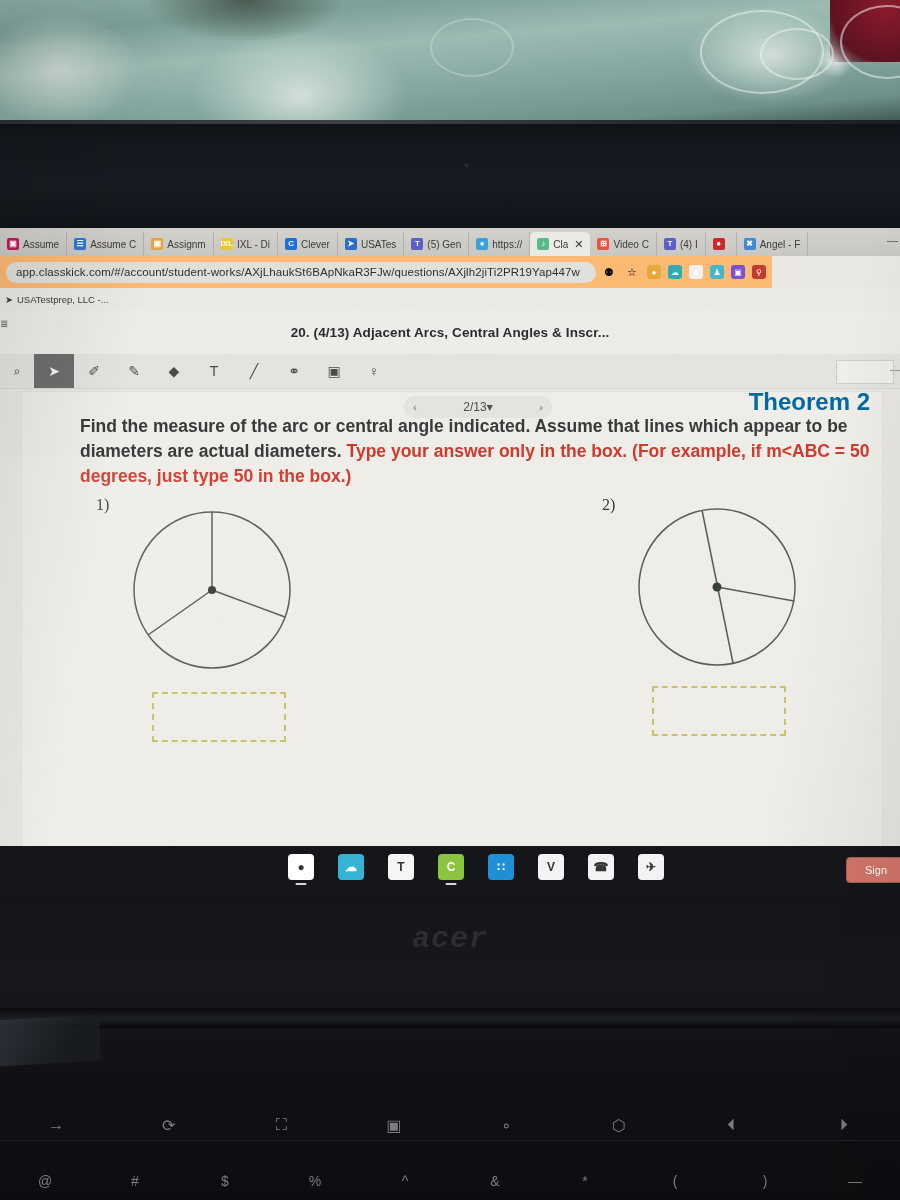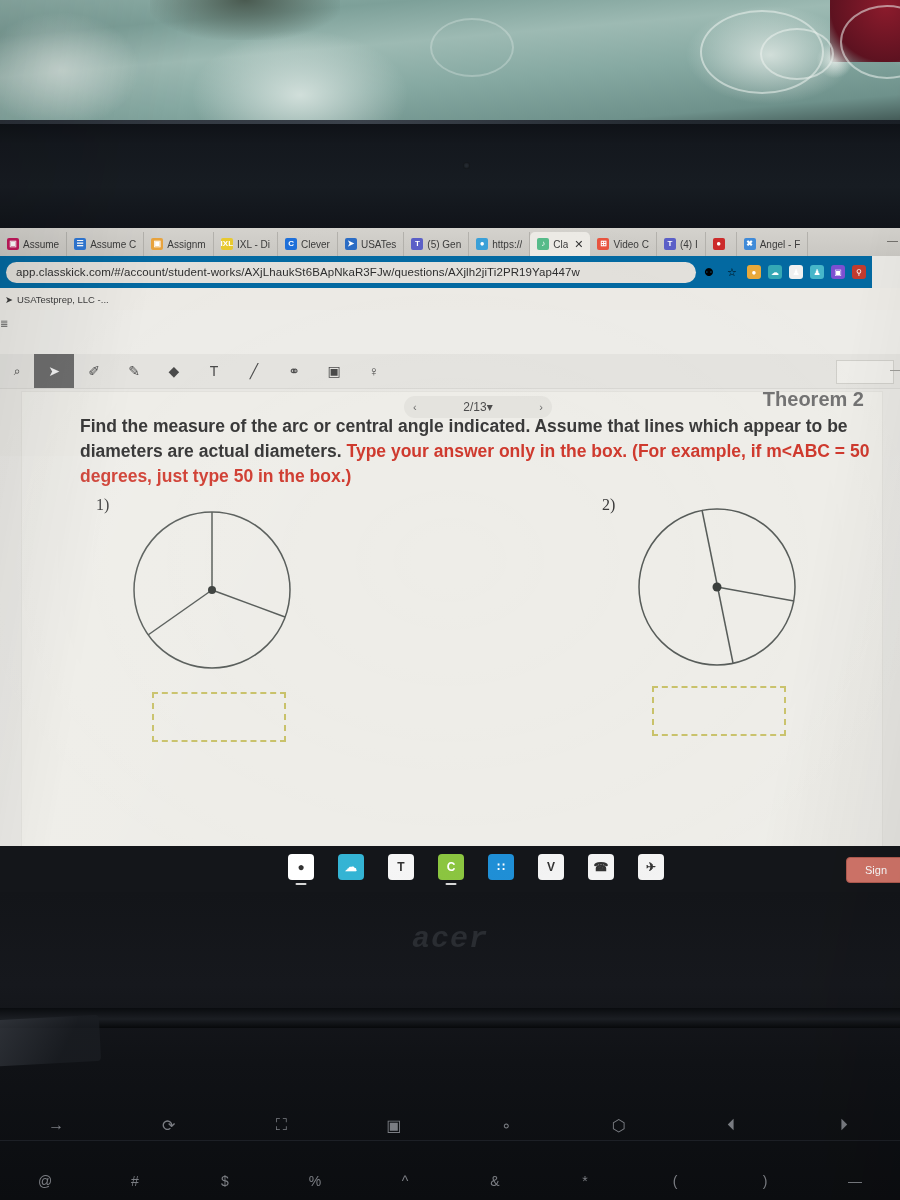--- a/index.html
+++ b/index.html
@@ -41,21 +41,21 @@
     max-width:76px;overflow:hidden;font-size:10px;color:#3b3b3b;white-space:nowrap;
     border-right:1px solid #b3b1ac;}
   .tab.active{background:#eceae5;border-radius:5px 5px 0 0;border-right:none;}
   .tab .favi{width:16px;height:12px;flex:0 0 12px;border-radius:2px;font-size:8px;color:#fff;
     display:flex;align-items:center;justify-content:center;font-weight:bold;line-height:1;}
   .tab .tlabel{overflow:hidden;text-overflow:clip;}
   .tab .xbtn{font-size:11px;color:#333;margin-left:2px;}
   .winmin{position:absolute;right:2px;top:6px;font-size:11px;color:#55534f;}
 
   
-  .urlrow{position:absolute;left:0;top:28px;width:872px;height:32px;background:#0369a1;
+  .urlrow{position:absolute;left:0;top:28px;width:772px;height:32px;background:#fdba74;
     display:flex;align-items:center;}
   .omnibox{margin-left:6px;height:21px;flex:1 1 auto;background:#e2e0db;border-radius:11px;
     display:flex;align-items:center;padding:0 10px;font-size:11.5px;color:#2e2e2e;
     letter-spacing:.1px;overflow:hidden;white-space:nowrap;}
   .omniactions{display:flex;align-items:center;gap:9px;padding:0 8px 0 6px;}
   .omniactions .ic{width:14px;height:14px;display:flex;align-items:center;justify-content:center;font-size:11px;}
   .extbar{display:flex;align-items:center;gap:7px;padding-right:6px;}
   .ext{width:14px;height:14px;border-radius:3px;display:flex;align-items:center;justify-content:center;
     font-size:8px;color:#fff;}
 
@@ -83,21 +83,21 @@
   .tb-right-dash{position:absolute;right:0px;top:60px;width:10px;height:1px;background:#9d9c98;}
 
   .sheet{position:absolute;left:22px;top:82px;width:860px;height:454px;
     background:#eeede8;box-shadow:0 0 0 1px #e2e1dc;}
 
   .pager{position:absolute;left:382px;top:4px;width:130px;height:22px;background:#e4e3de;
     border-radius:11px;display:flex;align-items:center;justify-content:space-between;
     padding:0 9px;font-size:10px;color:#565656;}
   .pager .arw{font-size:11px;color:#6a6a6a;}
   .pager .pg{font-size:12px;color:#4d4d4d;}
-  .theorem{position:absolute;right:18px;top:-4px;font-size:20px;font-weight:bold;color:#737373;}
+  .theorem{position:absolute;right:12px;top:-4px;font-size:24px;font-weight:bold;color:#0369a1;}
 
   .qtext{position:absolute;left:58px;top:22px;width:790px;font-size:17.5px;line-height:1.42;
     font-weight:bold;color:#3a3a3a;}
   .qtext .red{color:#cf3a2e;}
 
   .num{position:absolute;font-size:16px;color:#3a3a3a;font-family:"Liberation Serif",serif;}
   .ansbox{position:absolute;border:2px dashed #c9c26a;}
 
   
   .taskbar{position:absolute;left:0;top:846px;width:900px;height:46px;background:#14161a;}
@@ -239,20 +239,21 @@
       <div class="bm">
         <span>➤</span>
         <span>USATestprep, LLC -...</span>
       </div>
     </div>
 
     <div class="page">
 
       <div class="ck-header">
         <span class="ck-left-glyph">≣</span>
+        <span class="ck-title">20. (4/13) Adjacent Arcs, Central Angles &amp; Inscr...</span>
       </div>
 
       <div class="ck-toolbar">
           <div class="tool zoomtool">⌕</div>
           <div class="tool sel">➤</div>
           <div class="tool">✐</div>
           <div class="tool">✎</div>
           <div class="tool">◆</div>
           <div class="tool">T</div>
           <div class="tool">╱</div>

